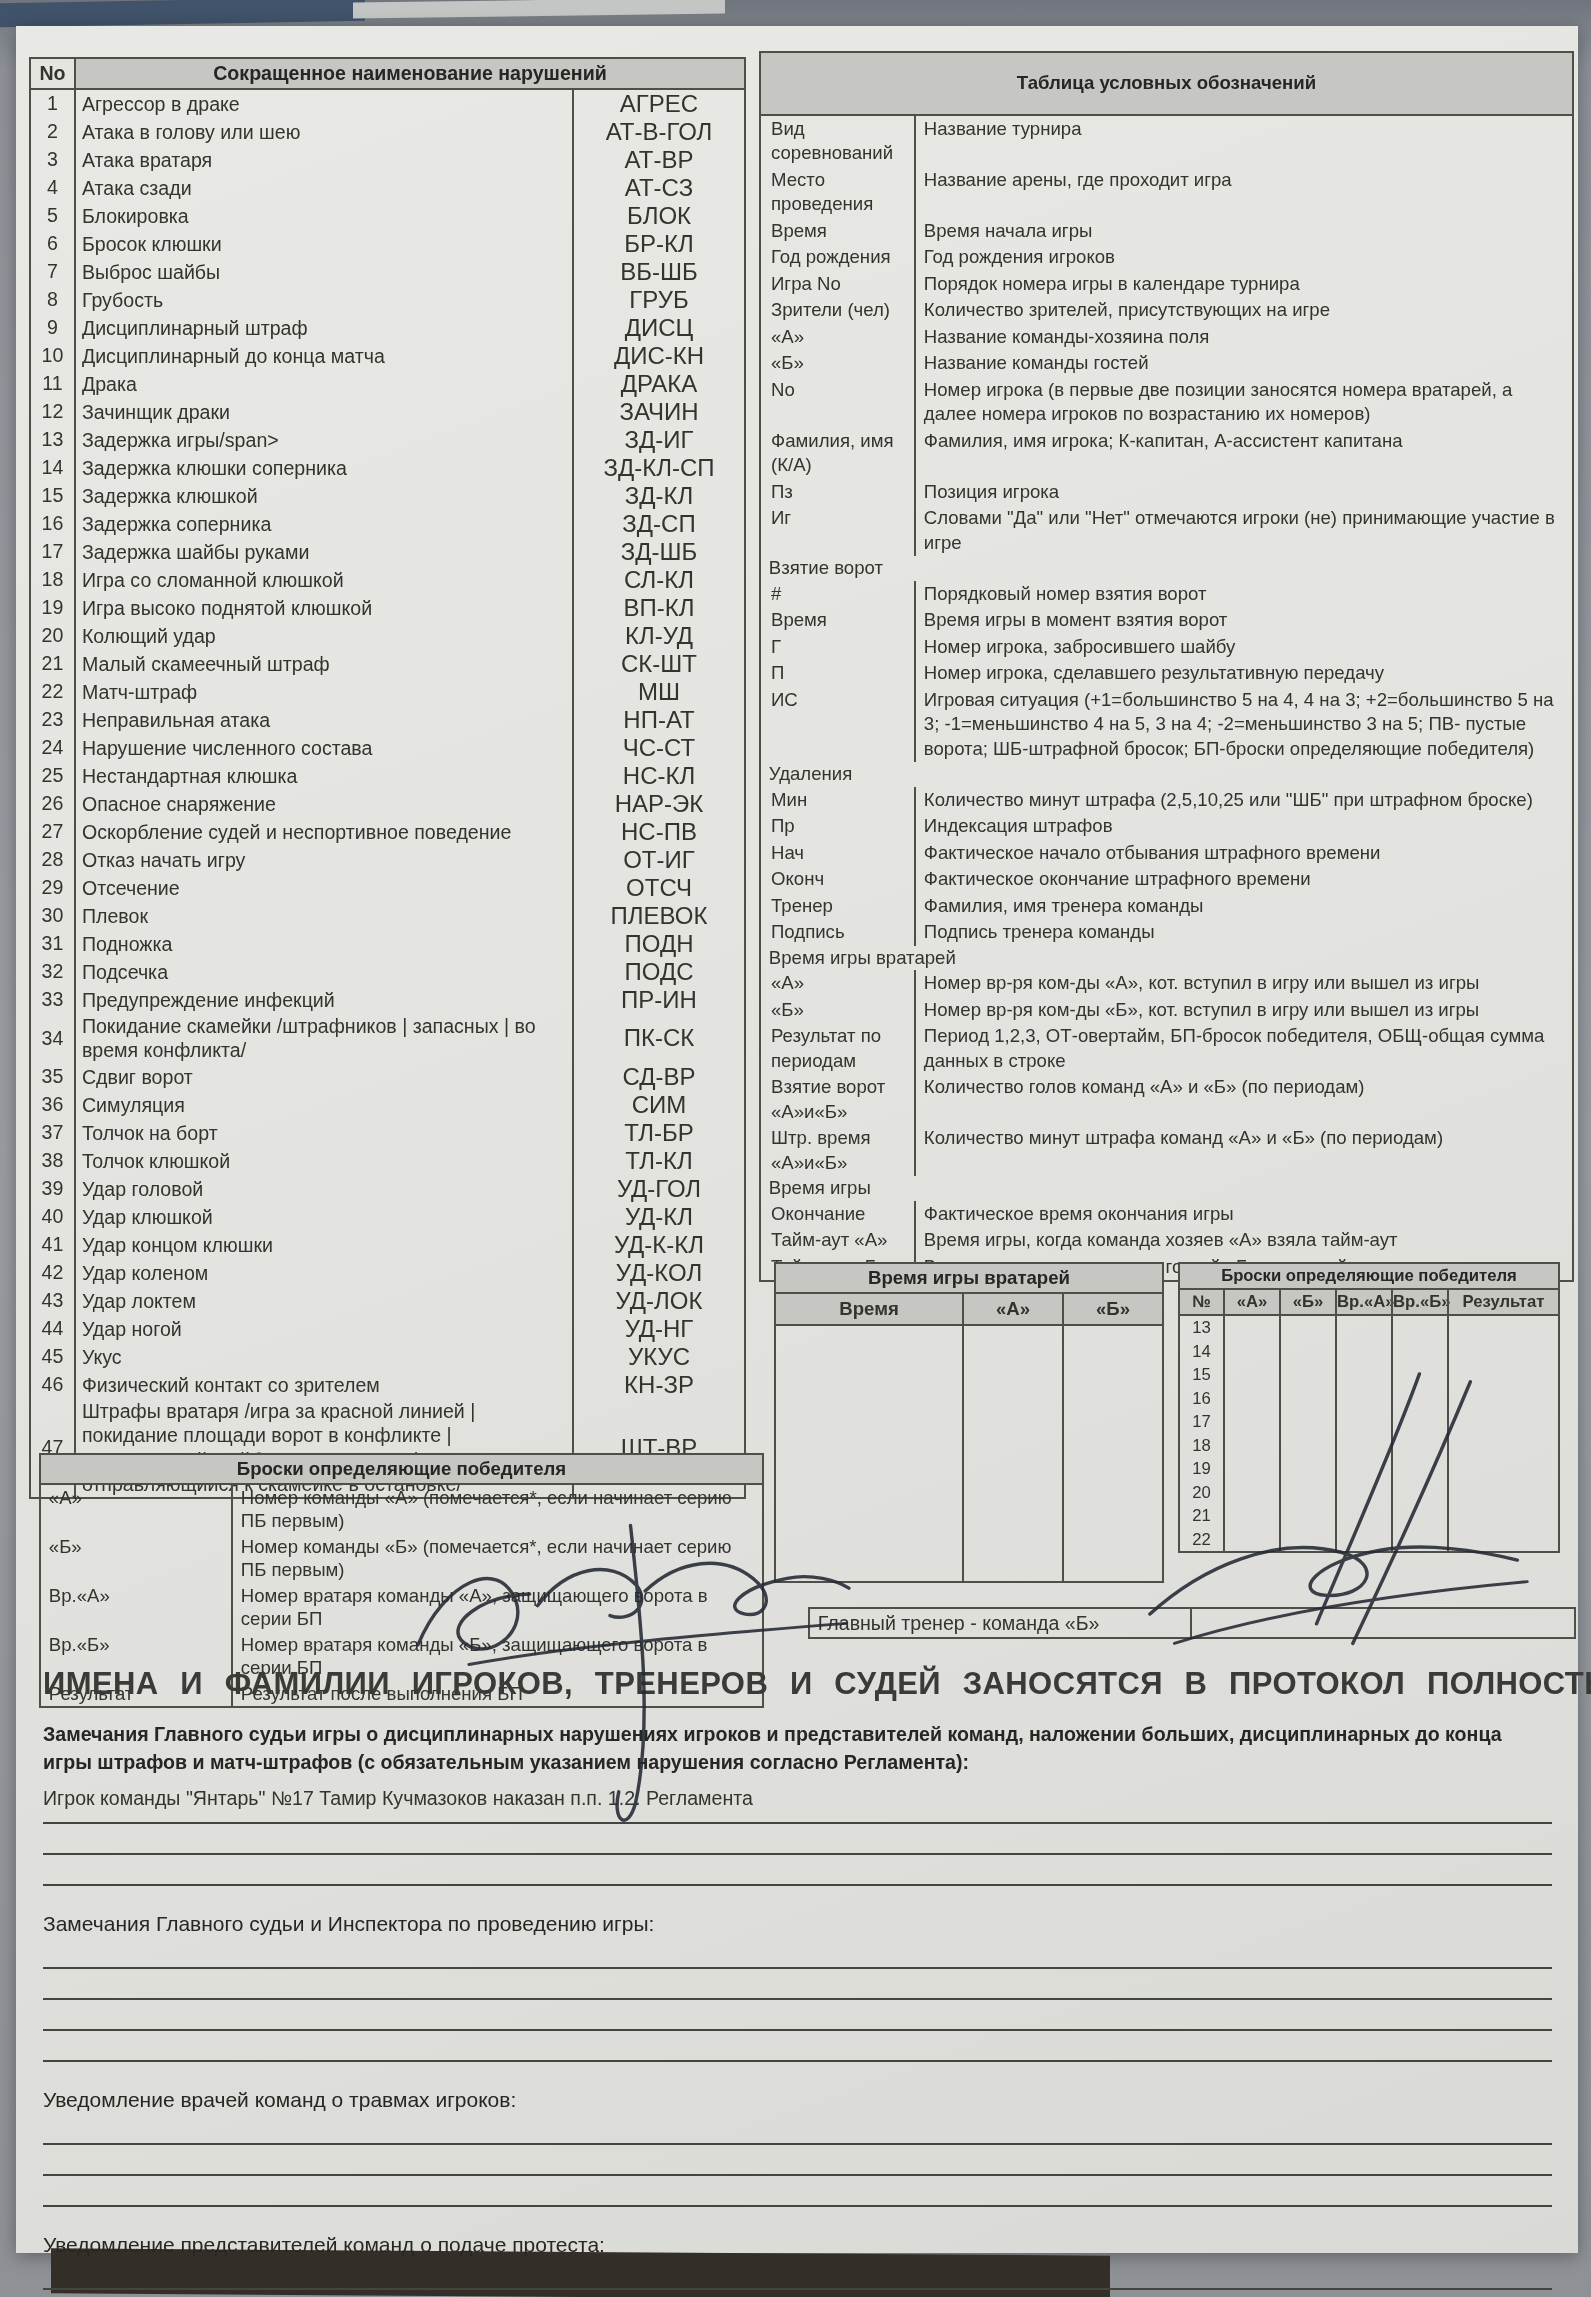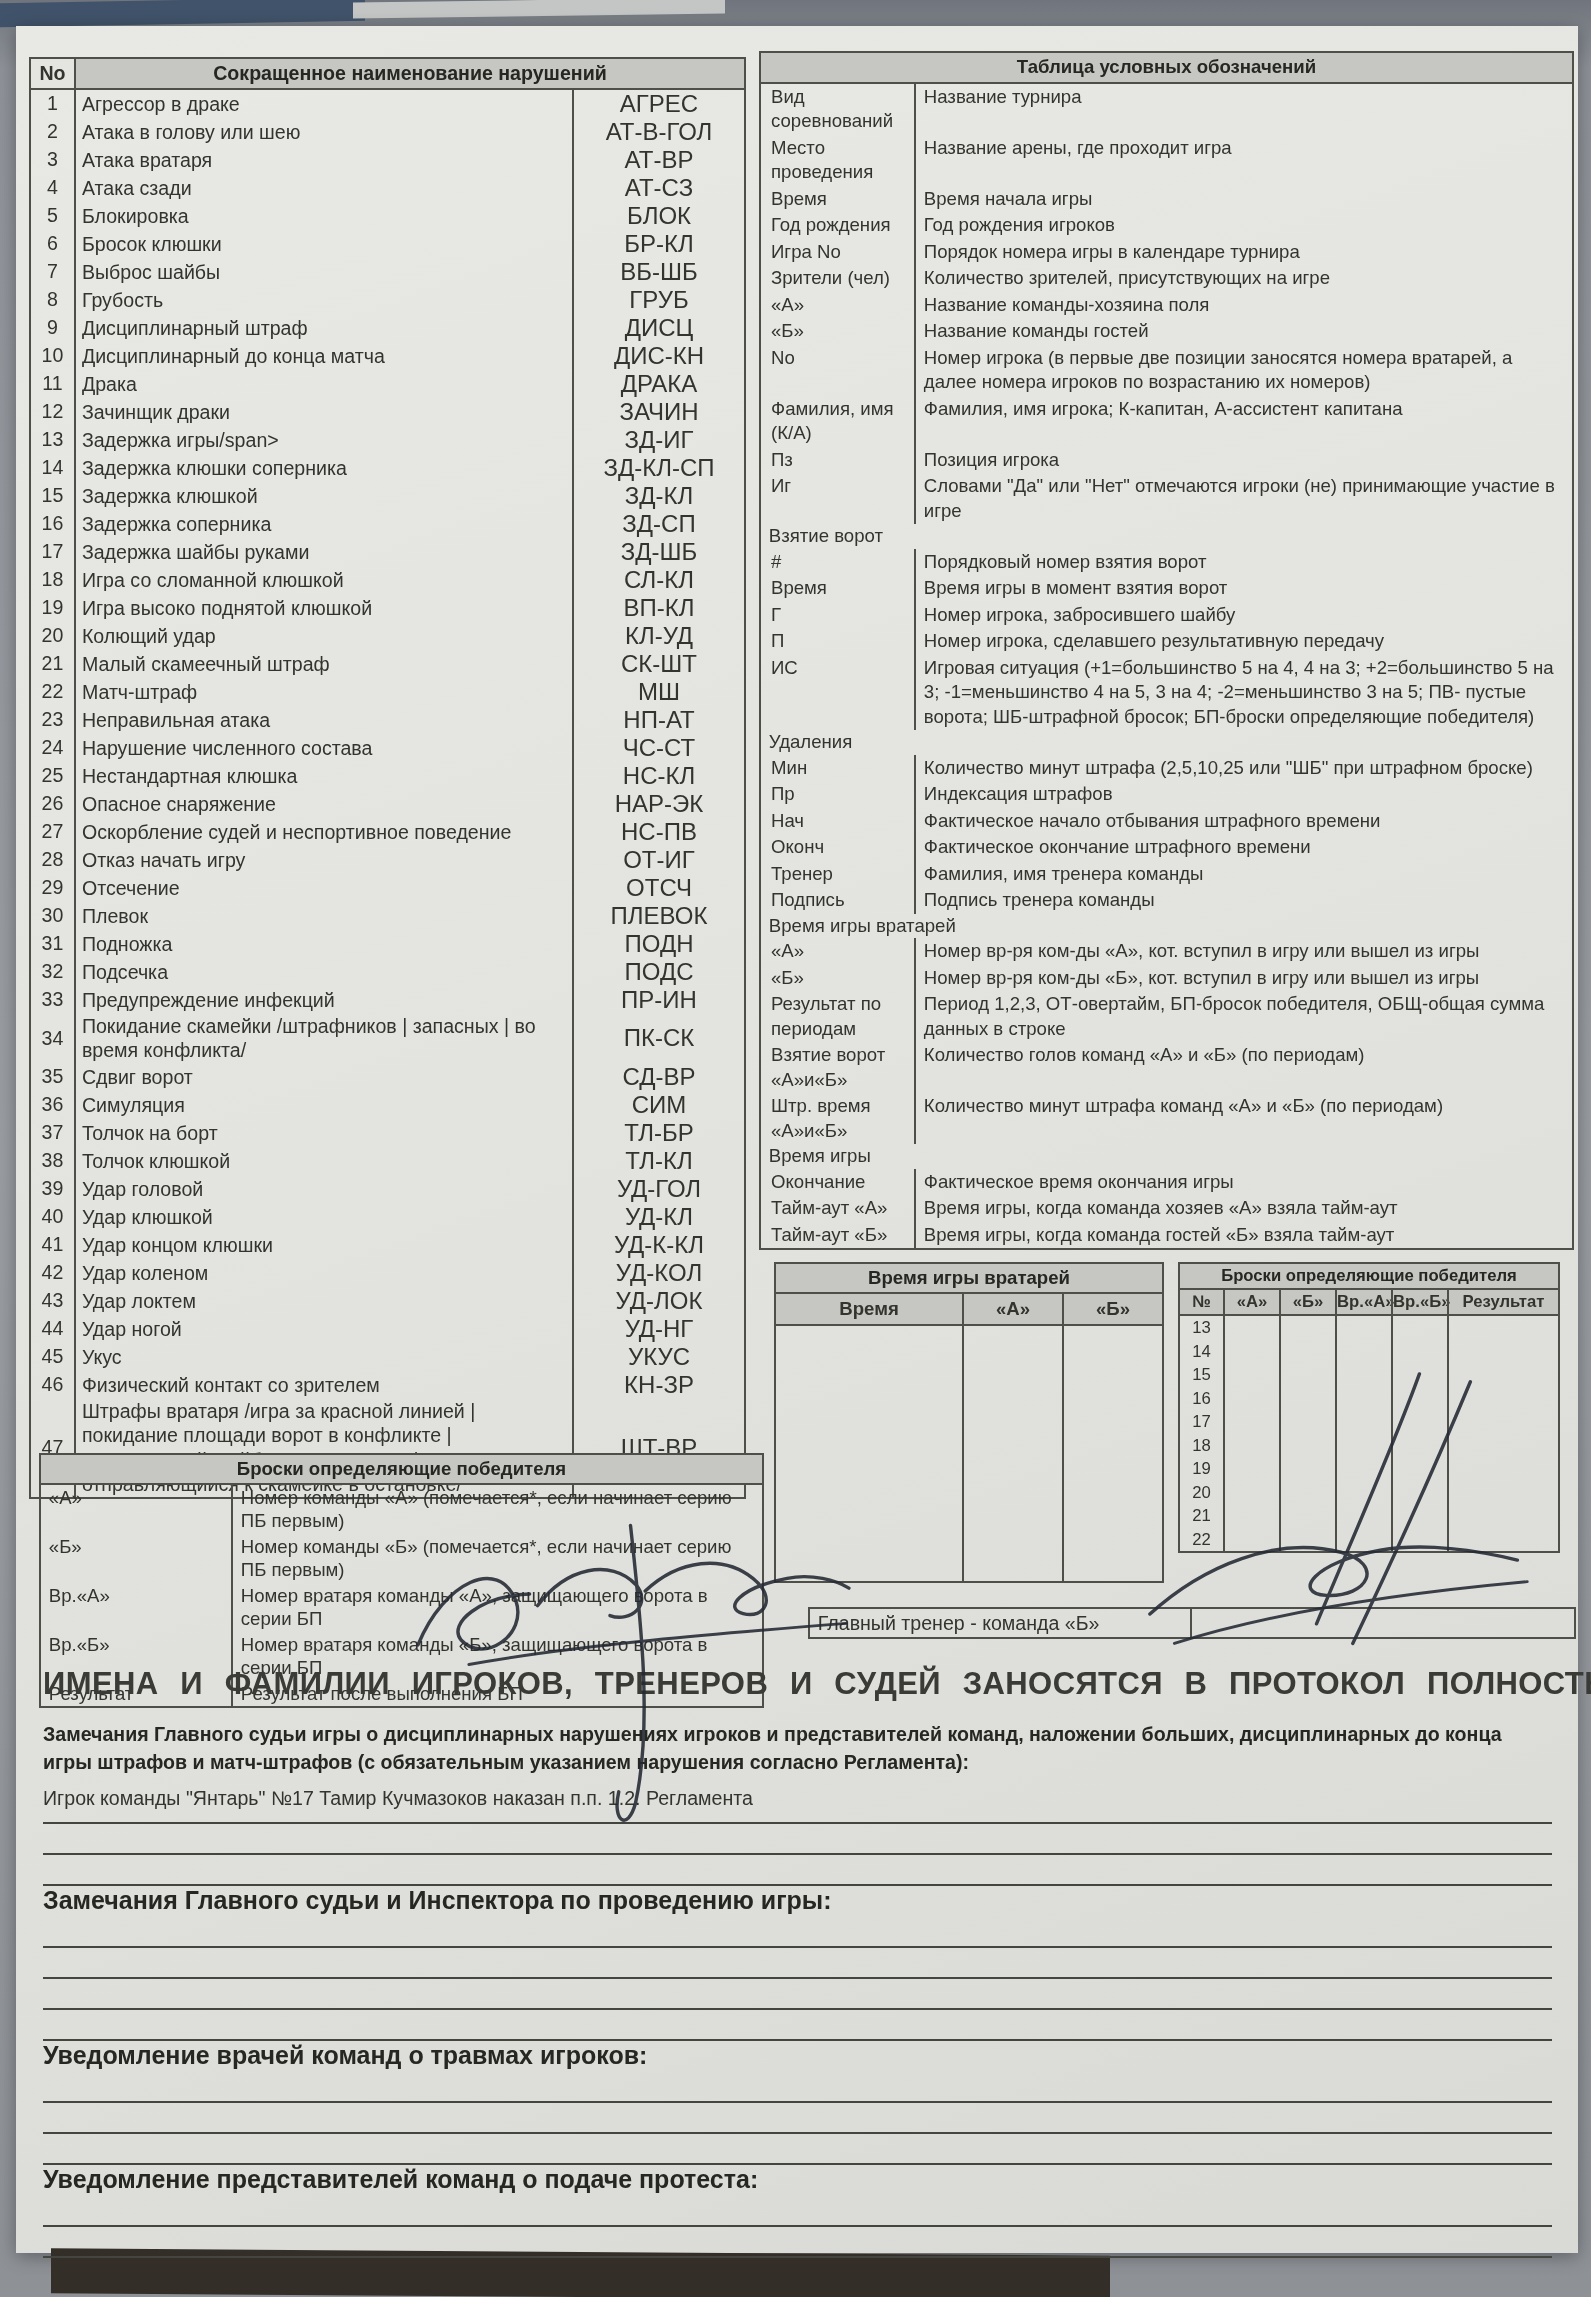--- a/index.html
+++ b/index.html
@@ -31,21 +31,21 @@
   .vhead{display:flex;background:var(--band);}
   .vhead .vno{width:45px;text-align:center;font-weight:bold;padding:2.9px 0;border-right:2px solid var(--table-border);background:var(--paper);}
   .vhead .vtitle{flex:1;text-align:center;font-weight:bold;padding:2.9px 0;color:var(--ink-bold);}
   .vrow{display:flex;min-height:26.5px;align-items:stretch;}
   .vnum{width:45px;border-right:2px solid var(--table-border);display:flex;align-items:center;justify-content:center;}
   .vname{width:498px;border-right:2px solid var(--table-border);padding:0 5.9px;display:flex;align-items:center;line-height:24.5px;}
   .vabbr{flex:1;display:flex;align-items:center;justify-content:center;font-size:24px;}
 
   
   .ltable{left:759px;top:51px;width:815px;font-size:18.6px;line-height:24.5px;}
-  .ltitle{background:var(--band);text-align:center;font-weight:bold;padding:2px 0;color:var(--ink-bold);}
+  .ltitle{background:var(--band);text-align:center;font-weight:bold;padding:18px 0;color:var(--ink-bold);}
   .lrow{display:flex;}
   .lterm{width:155px;border-right:2px solid var(--table-border);padding:1px 10px;}
   .ldesc{flex:1;padding:1px 7.8px;}
   .lsection{padding:0 7.8px;line-height:24.5px;}
 
   
   .gtable{left:774px;top:1262px;width:390px;font-size:18.6px;}
   .gtitle{background:var(--band);text-align:center;font-weight:bold;padding:2.9px 0;color:var(--ink-bold);}
   .ghead{display:flex;background:var(--band);font-weight:bold;}
   .ghead > div{padding:3.9px 0;text-align:center;}
@@ -80,21 +80,21 @@
   .sigbox-left .siglabel{width:402px;}
   .sigbox-right .siglabel{width:382px;}
   .sigcell{flex:1;height:100%;}
 
   
   .footer{left:43px;top:1666px;width:1509px;color:var(--ink);}
   .fheading{font-size:31px;font-weight:bold;color:#3a3a36;white-space:nowrap;word-spacing:12.7px;letter-spacing:0.4px;}
   .fintro{margin-top:17.6px;font-weight:bold;font-size:19.6px;line-height:28px;color:var(--ink-bold);}
   .fentry{margin-top:11.8px;font-size:19.6px;padding-bottom:11.8px;border-bottom:2px solid var(--rule);}
   .rule{border-top:2px solid var(--rule);margin-top:29px;height:0;}
-  .flabel{margin-top:0;font-weight:bold;font-size:25px;color:var(--ink-bold);}
+  .flabel{margin-top:26px;font-weight:normal;font-size:21px;color:var(--ink-bold);}
   .flabel + .rule{margin-top:31px;}
 
   
   .sig{position:absolute;pointer-events:none;opacity:.88;}
   .sig path{fill:none;stroke:var(--pen);stroke-linecap:round;}
   .sig-left{left:400px;top:1498px;}
   .sig-right{left:1096px;top:1364px;}
 </style>
 </head>
 <body>

